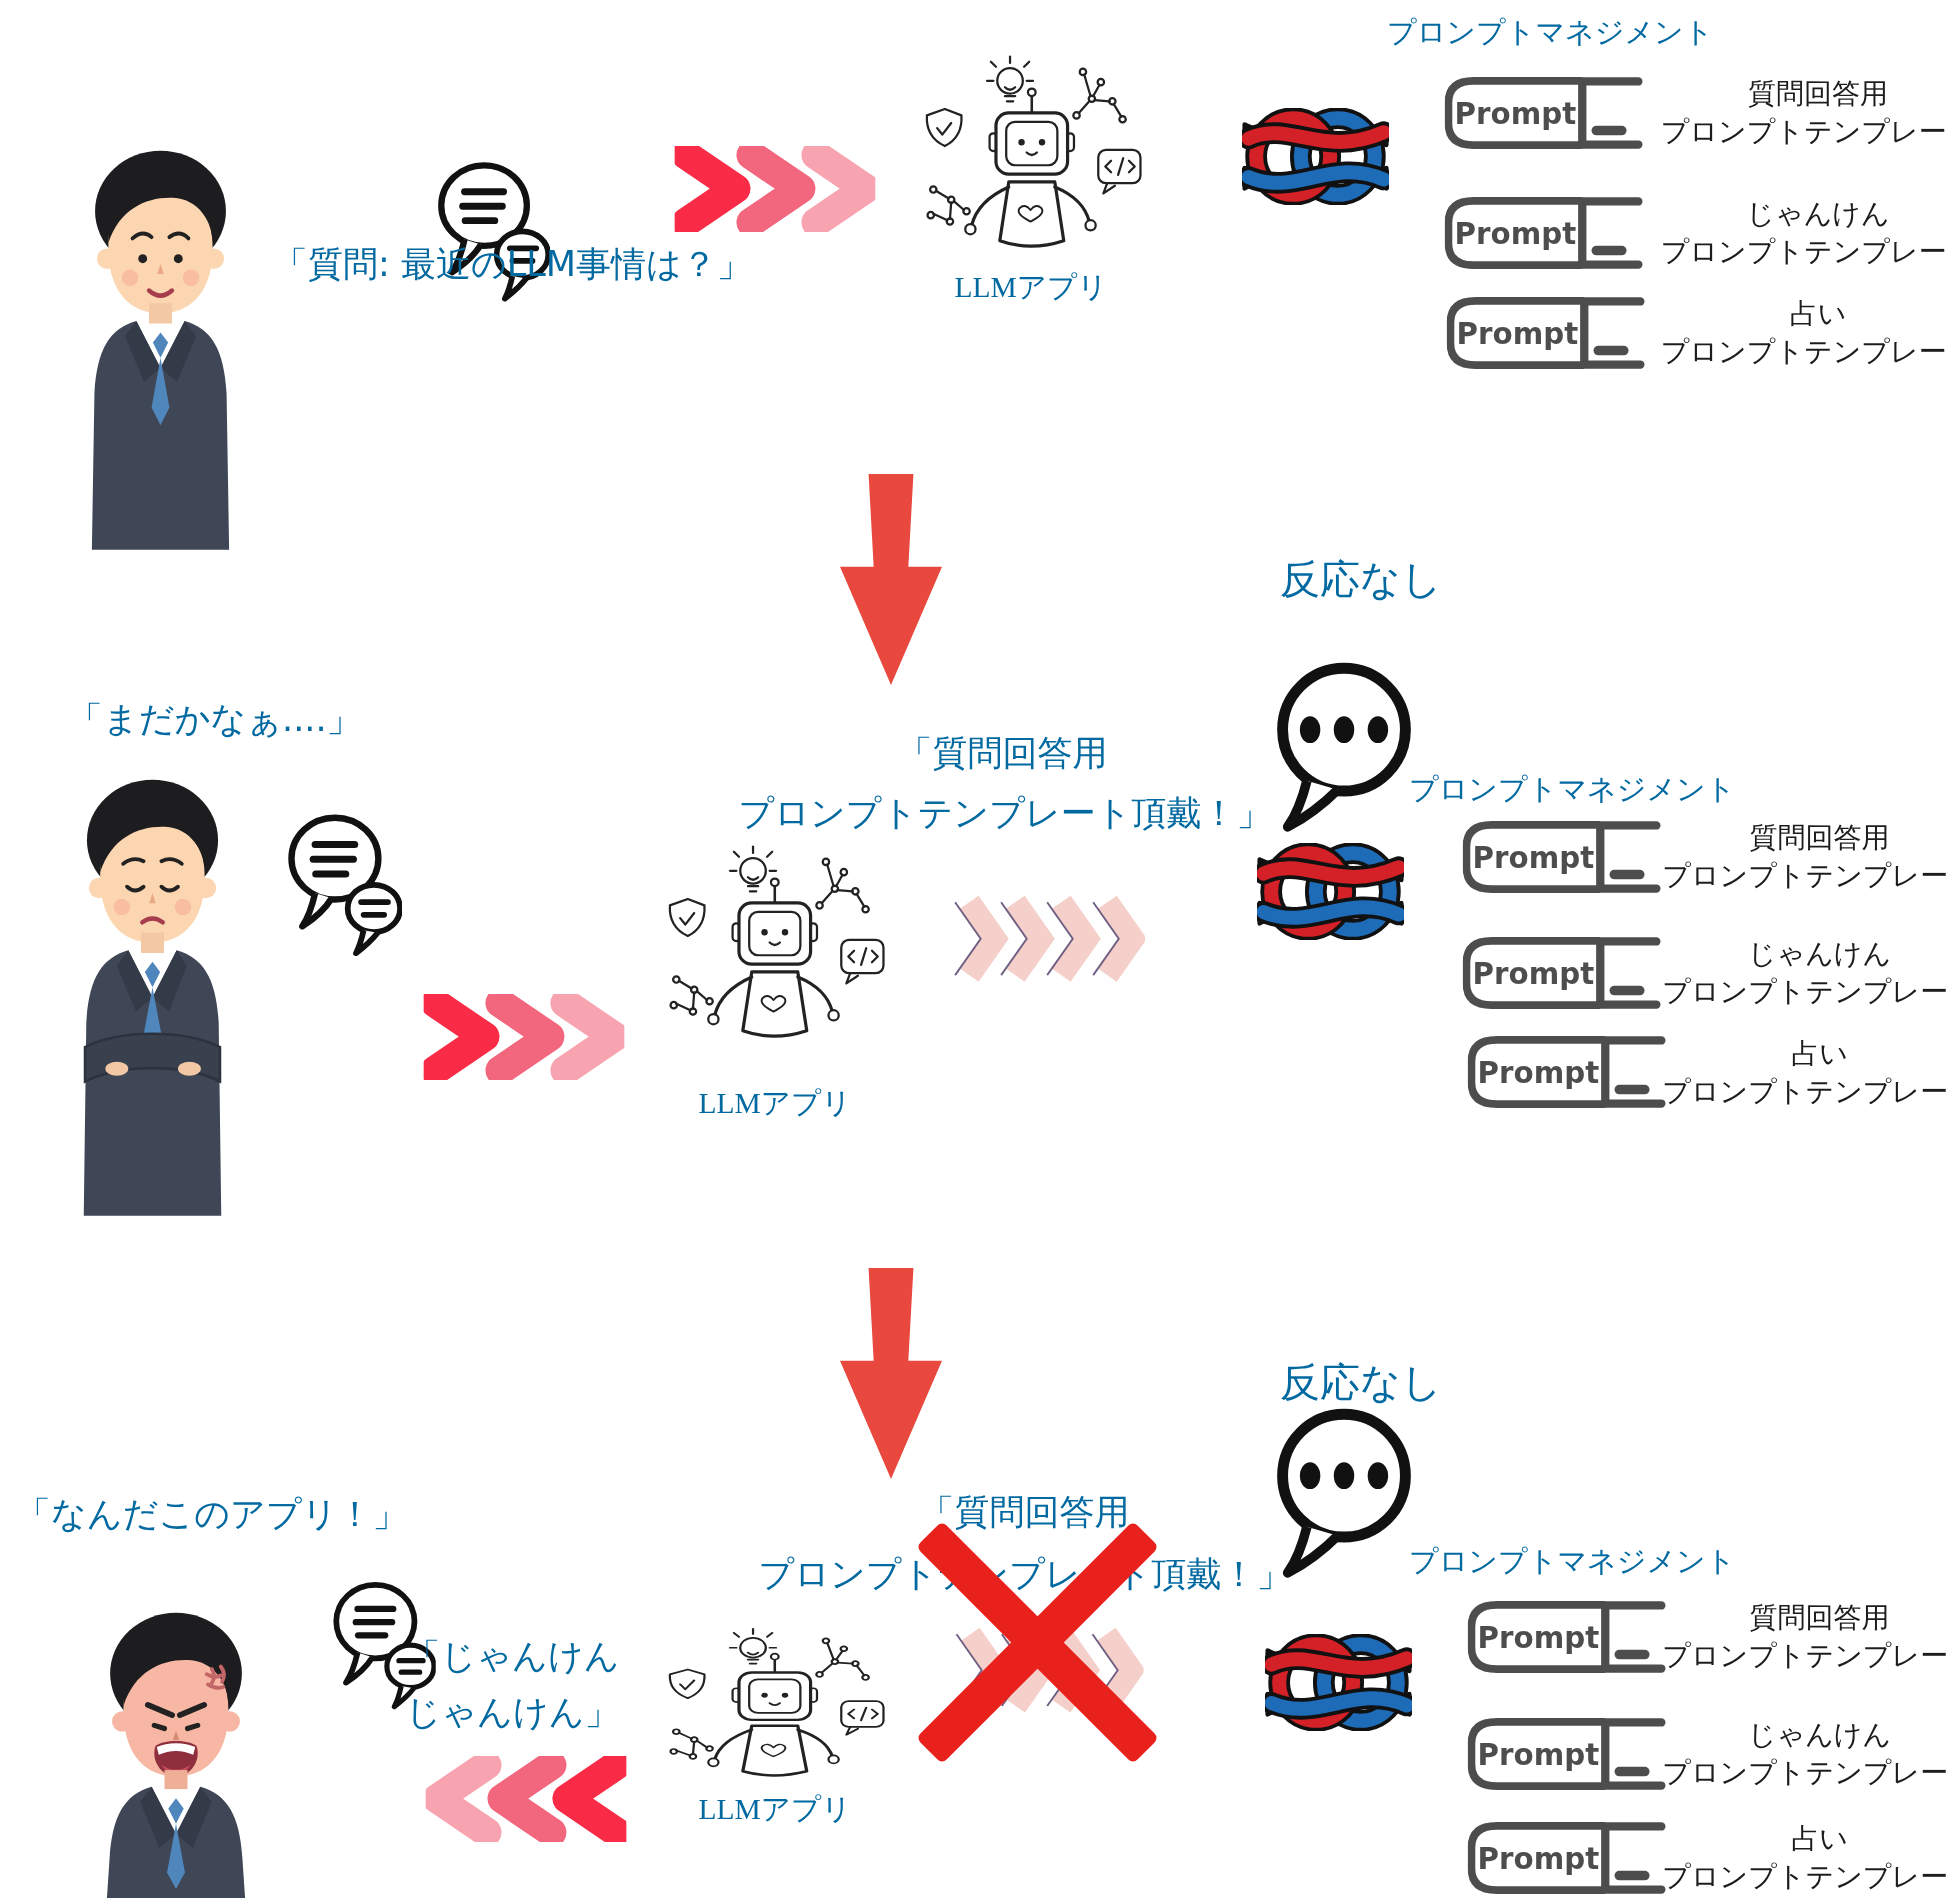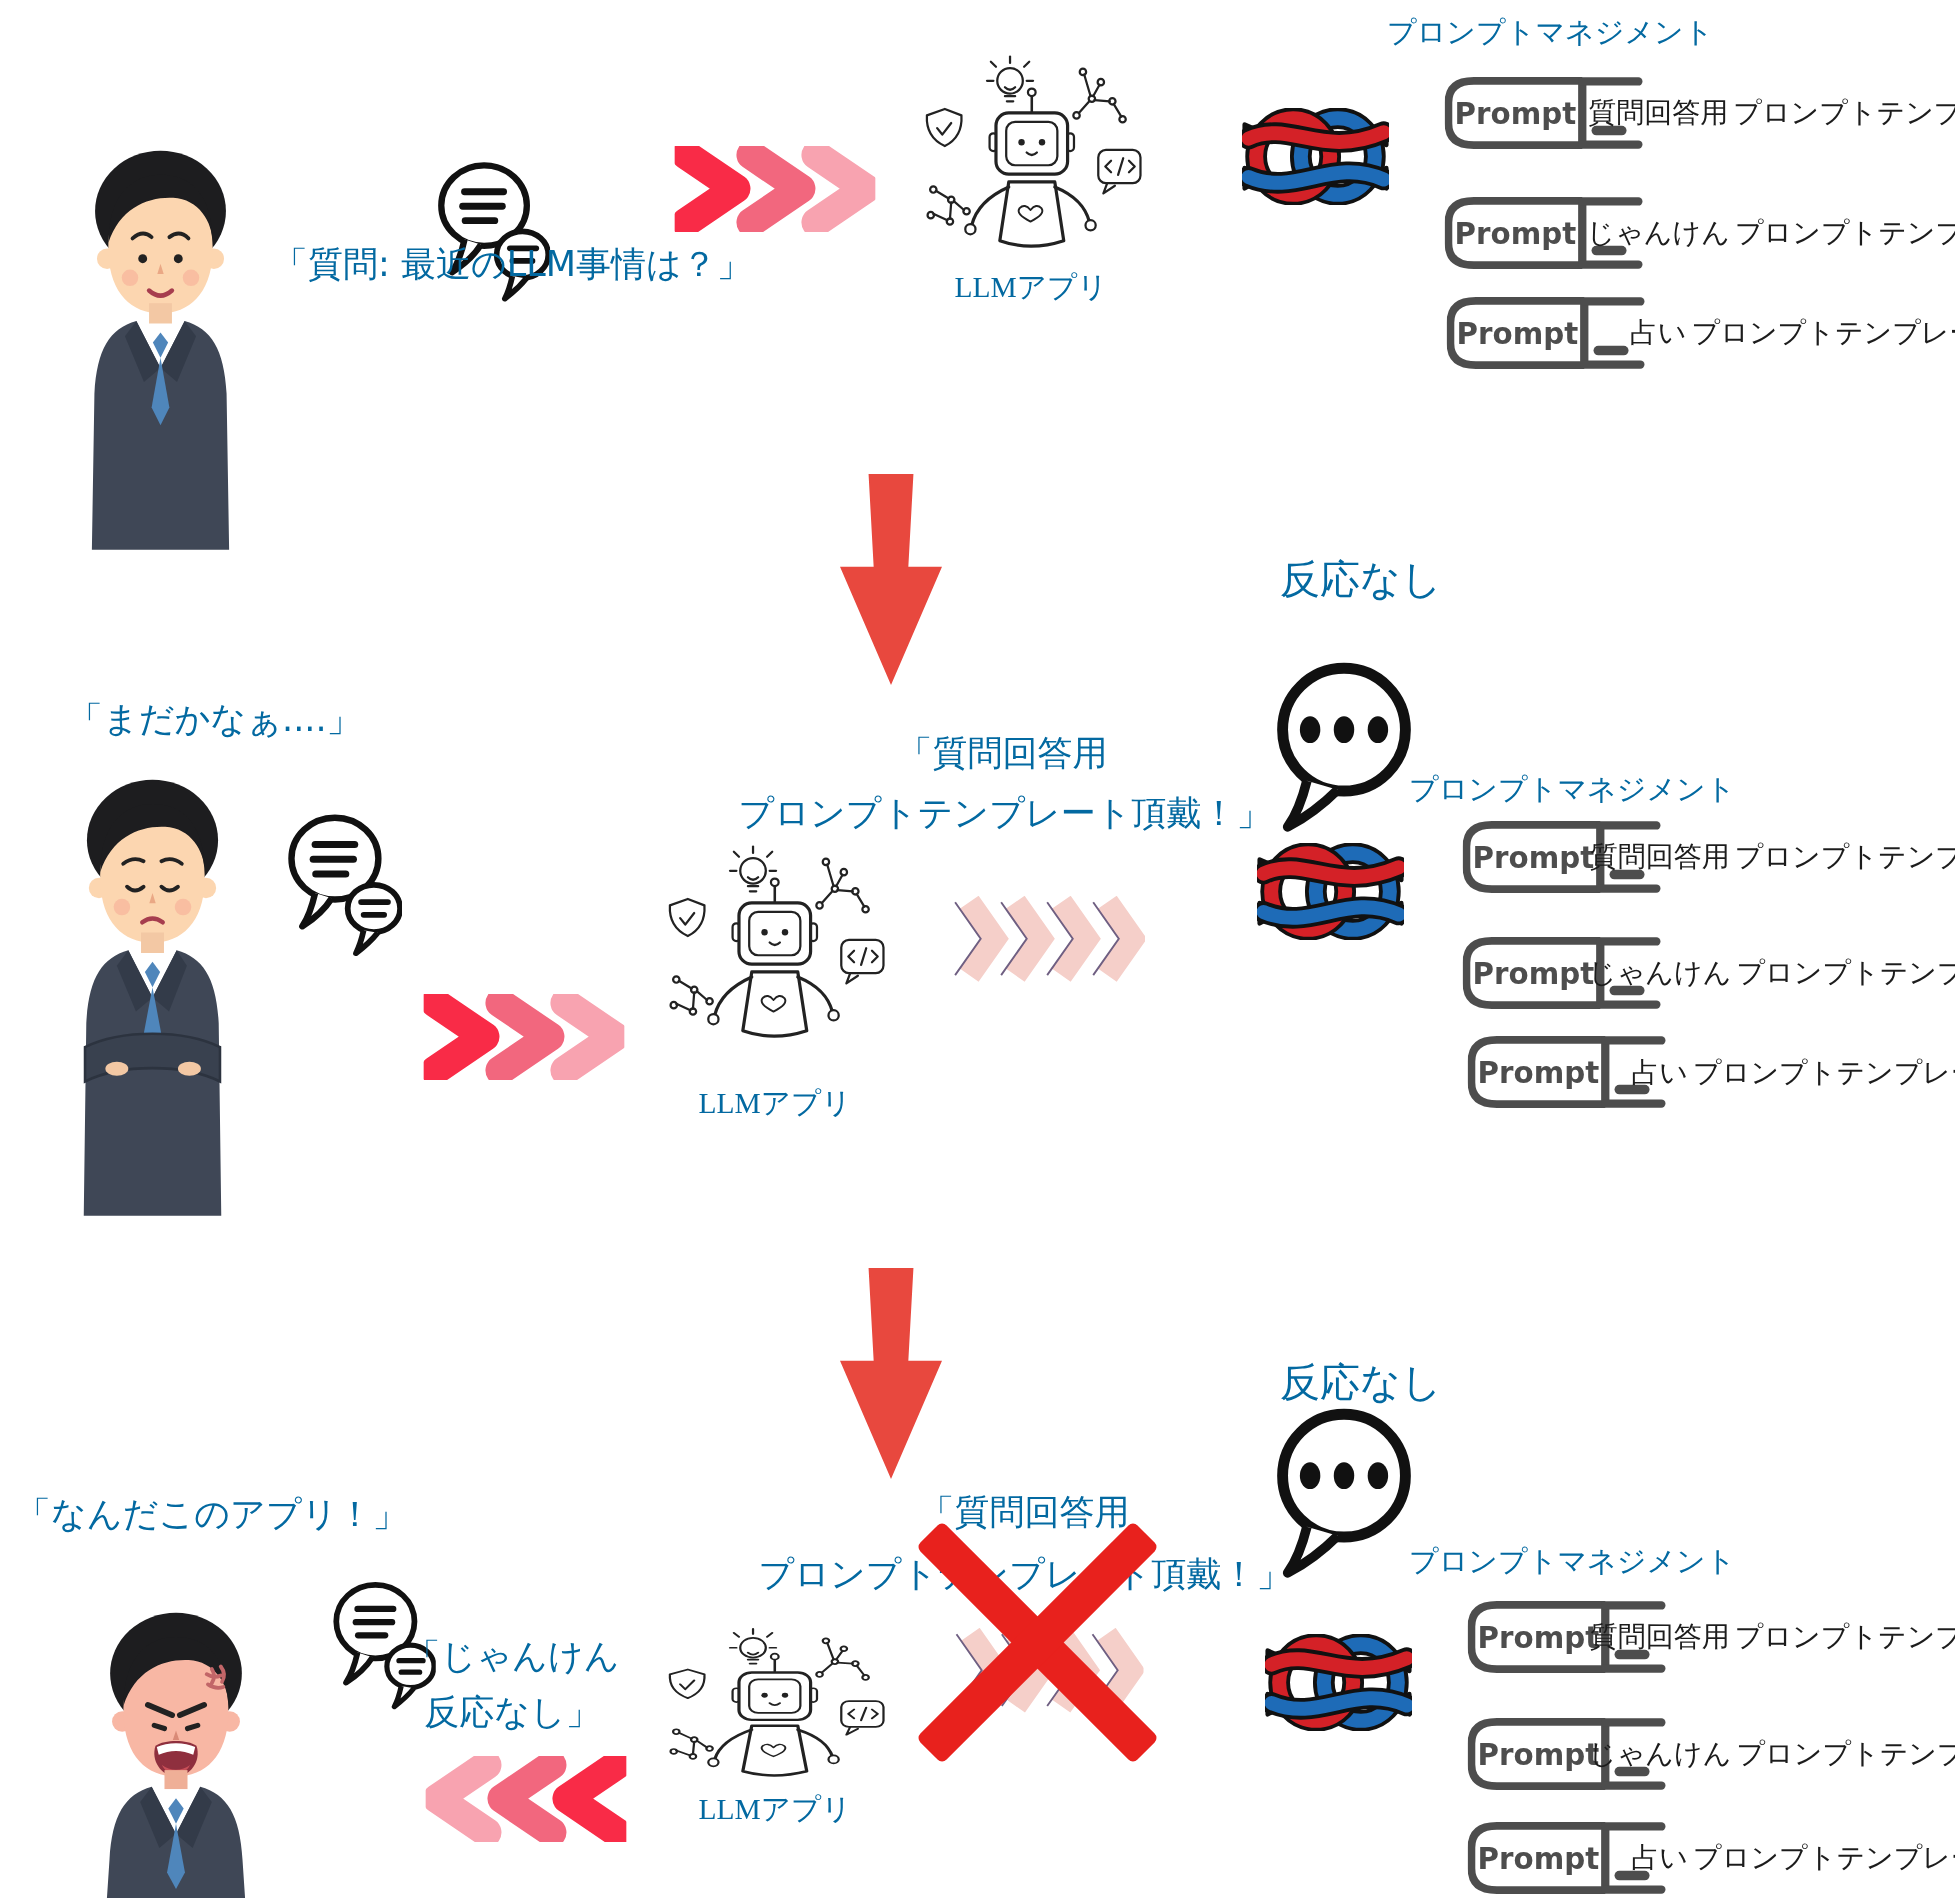--- a/index.html
+++ b/index.html
@@ -5,21 +5,21 @@
   html,body{margin:0;padding:0;background:#ffffff;}
   .canvas{position:relative;width:1955px;height:1898px;background:#fff;overflow:hidden;
           font-family:"DejaVu Sans",sans-serif;color:#1c1c1c;}
   .abs{position:absolute;}
   .jp{white-space:nowrap;text-align:center;color:#0369a1;}
   .fs54{font-size:35px;line-height:1.3;}
   .fs46{font-size:29.5px;font-family:Liberation Serif, serif;}
   .fs45{font-size:29px;}
   .fs62{font-size:40px;font-weight:500;}
   
-  .tlabel{display:flex;flex-direction:row;justify-content:center;align-items:center;
+  .tlabel{display:flex;flex-direction:column;justify-content:center;align-items:center;
           height:88px;gap:5.1px;}
   .tlabel div{font-size:28px;line-height:1.15;white-space:nowrap;}
   
   .bigarrow{width:102px;height:211px;background:#e8483e;
             clip-path:polygon(28% 0,72% 0,67% 44%,100% 44%,50% 100%,0 44%,33% 44%);}
   
   .xmark{pointer-events:none;}
   .xbar{position:absolute;left:-40px;top:96px;width:307px;height:37px;background:#e8211d;border-radius:6.4px;}
   .xbar.a{transform:rotate(45deg);}
   .xbar.b{transform:rotate(-45deg);}
@@ -336,21 +336,21 @@
       <path d="M130,310 L118,326 L130,350 L142,326 Z" fill="#4f86bb"></path>
       <path d="M130,350 L116,426 L130,452 L144,426 Z" fill="#4f86bb"></path>
     </svg>
   </div>
 
   <svg class="abs" style="left:328px;top:1579px;" width="112" height="138" viewBox="0 0 180 240">
       <use href="#sym-bubbles"></use>
     </svg>
 
   <div class="abs jp fs54" style="left:378px;top:1634px;width:269px;">「じゃんけん</div>
-  <div class="abs jp fs54" style="left:378px;top:1690px;width:269px;">反応なし」</div>
+  <div class="abs jp fs54" style="left:378px;top:1690px;width:269px;">じゃんけん」</div>
 
   <svg class="abs" style="left:425px;top:1756px;" width="202" height="86" viewBox="0 0 315 135">
       <use href="#sym-chevL"></use>
     </svg>
 
   <svg class="abs" style="left:652px;top:1627px;" width="243" height="163" viewBox="0 0 380 330" preserveAspectRatio="none">
       <use href="#sym-robot"></use>
     </svg>
   <div class="abs jp fs46" style="left:666px;top:1790px;width:218px;">LLMアプリ</div>
 

